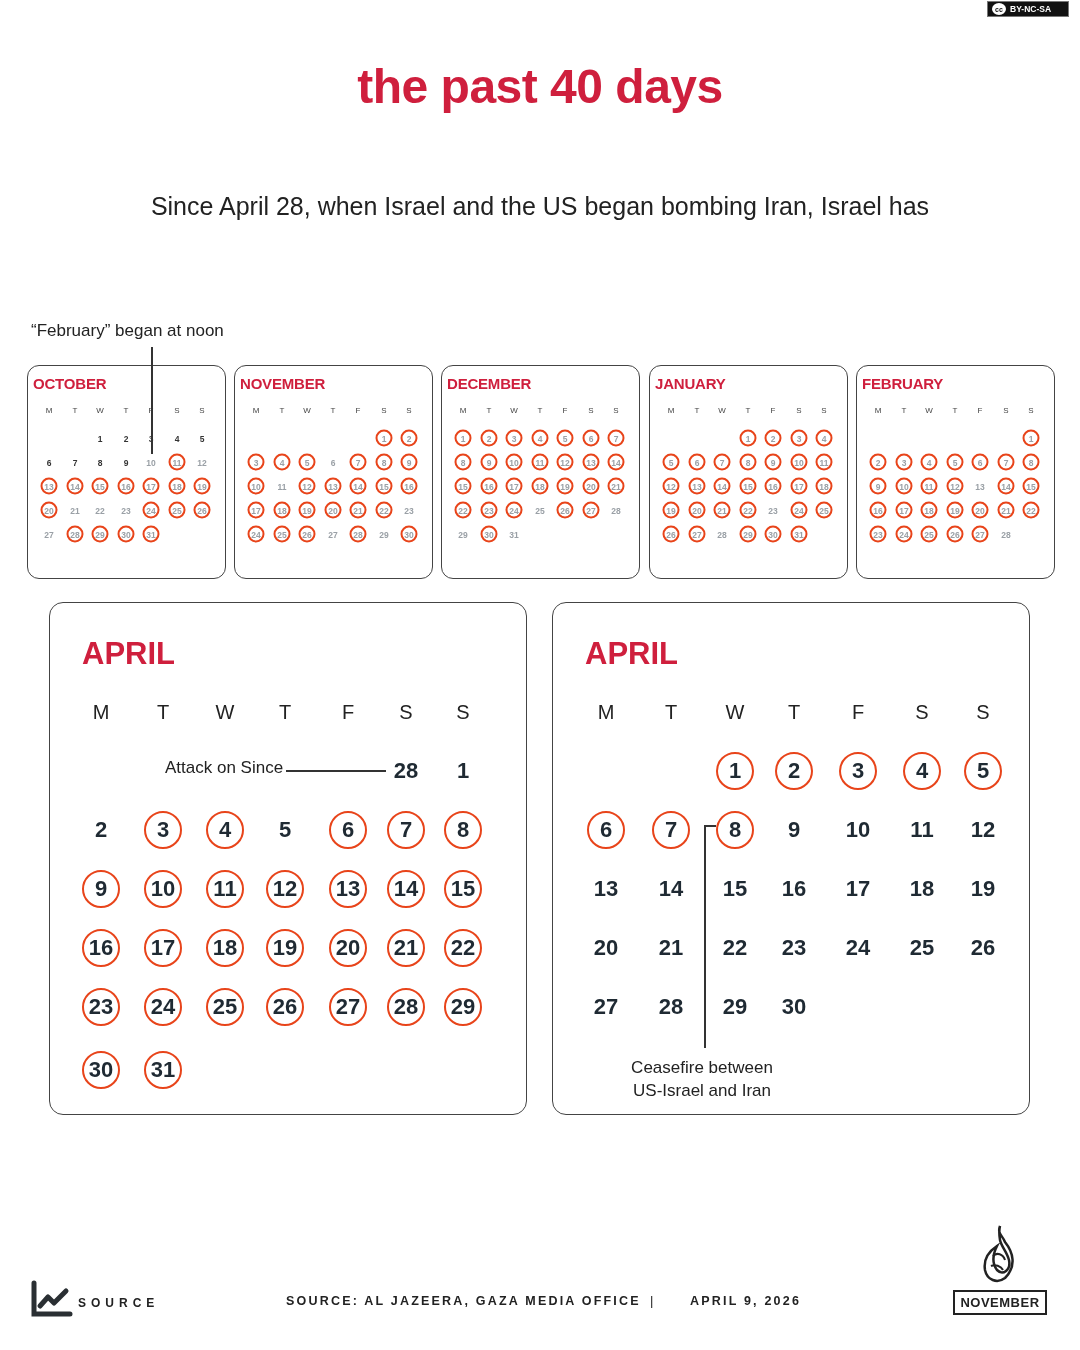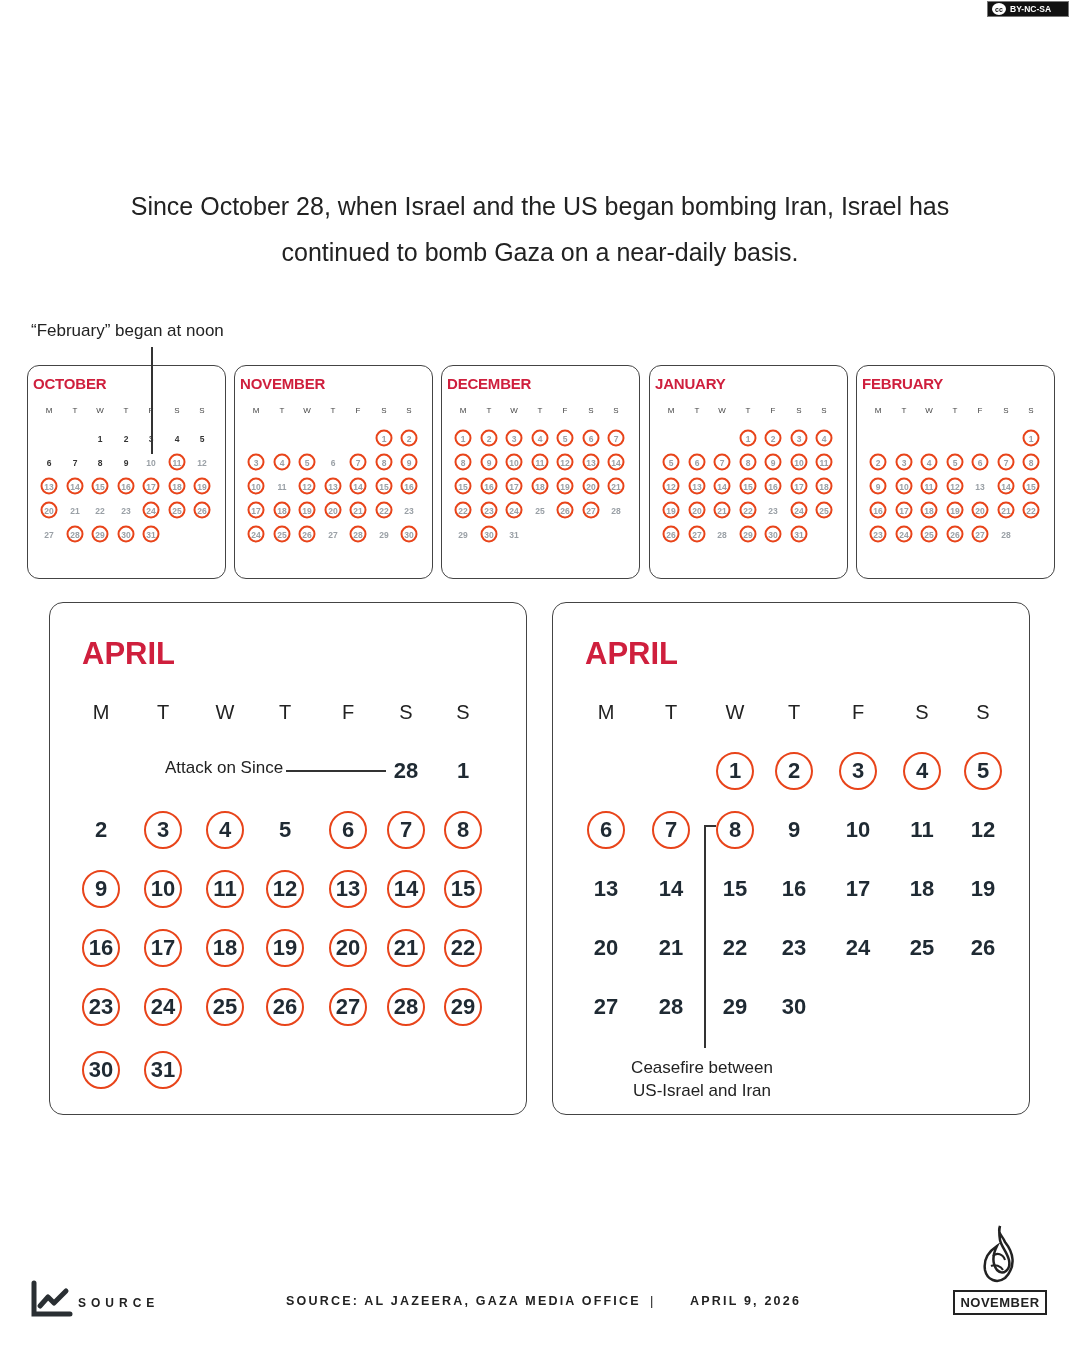--- a/index.html
+++ b/index.html
@@ -46,24 +46,24 @@
 </style>
 </head>
 <body>
 
 <div class="license">
   <span class="cc">cc</span>
   <span>BY-NC-SA</span>
 </div>
 
 <div class="title">
+  <div>the past 40 days</div>
 </div>
 <div class="subtitle">
-  <div>Since October 28, when Israel and the US began bombing Iran, Israel has</div>
-  <div>continued to bomb Gaza on a near-daily basis.</div>
+  <div>Since April 28, when Israel and the US began bombing Iran, Israel has</div>
 </div>
 
 <div class="annot" style="left:31px; top:321px;">“February” began at noon</div>
 <div class="leader-v" style="left:151px; top:347px; height:107px; z-index:5;"></div>
 
 <div id="minis">
     <div class="mini" style="left: 27px;">
       <div class="mname">OCTOBER</div>
       <div class="dow" style="left: 21px;">M</div>
       <div class="dow" style="left: 47px;">T</div>

